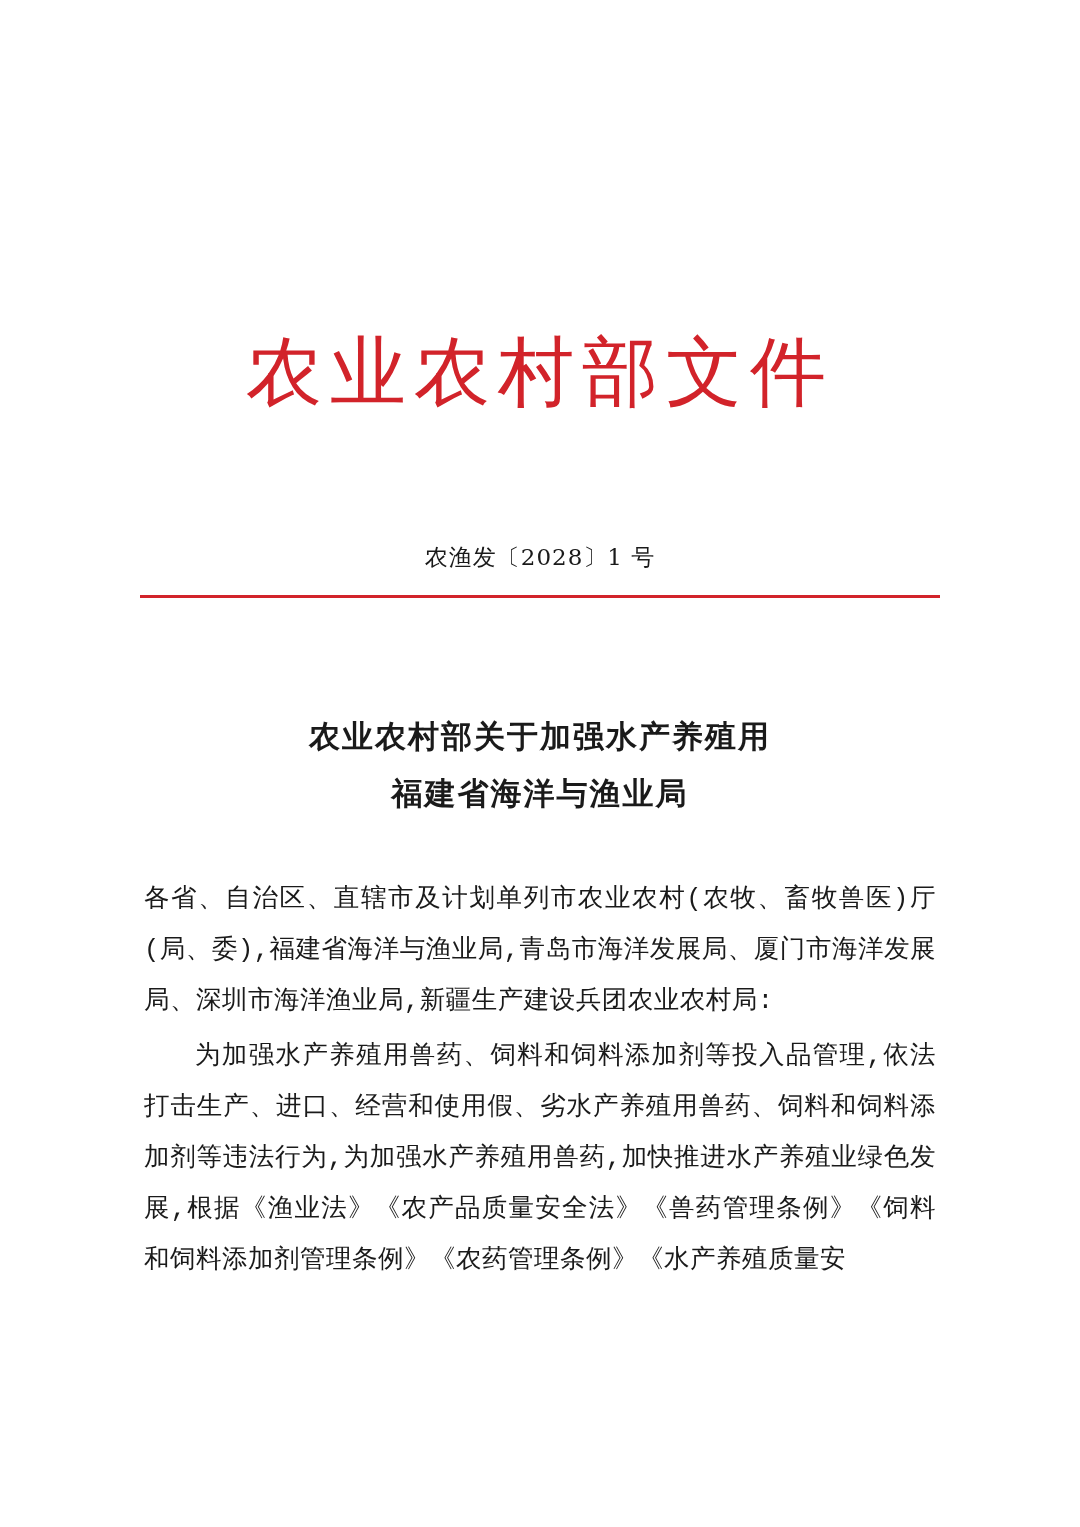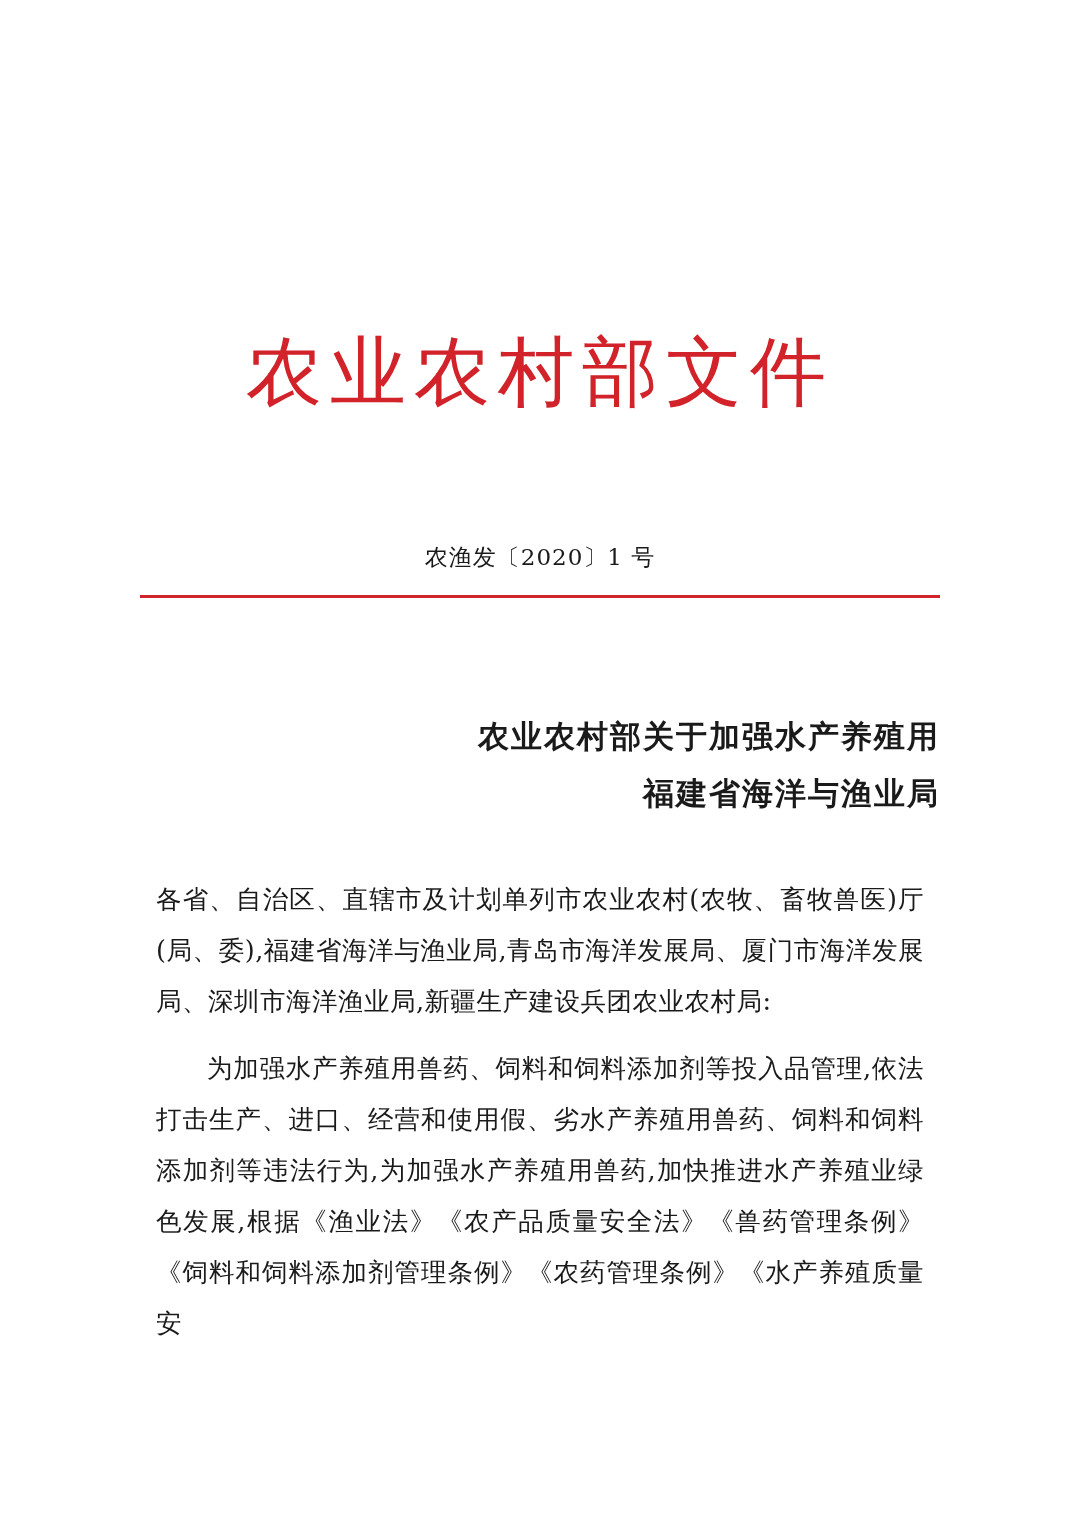--- a/index.html
+++ b/index.html
@@ -53,47 +53,47 @@
     text-align: center;
     margin-top: 110px;
     font-size: 31px;
     font-weight: bold;
     line-height: 1.85;
     letter-spacing: 2px;
     font-family: "DejaVu Serif", "Liberation Serif", serif;
   }
   .doc-title div {
     white-space: nowrap;
-    text-align: right;
   }
   .body-text {
     margin-top: 52px;
     font-size: 25.5px;
     line-height: 2.0;
     letter-spacing: 0.5px;
     text-align: justify;
     font-family: "DejaVu Serif", "Liberation Serif", serif;
   }
   .para {
-    margin: 16px;
+    margin: 4px;
+    font-family: Liberation Mono, monospace;
   }
   .para.indent {
     text-indent: 2em;
   }
 </style>
 </head>
 <body>
 
 <div class="page">
 
   <div class="masthead">
     <div class="masthead-title">农业农村部文件</div>
   </div>
 
-  <div class="doc-number">农渔发〔2020〕1 号</div>
+  <div class="doc-number">农渔发〔2028〕1 号</div>
 
   <div class="red-rule"></div>
 
   <div class="doc-title">
     <div>农业农村部关于加强水产养殖用</div>
     <div>福建省海洋与渔业局</div>
   </div>
 
   <div class="body-text">
     <p class="para">各省、自治区、直辖市及计划单列市农业农村(农牧、畜牧兽医)厅(局、委),福建省海洋与渔业局,青岛市海洋发展局、厦门市海洋发展局、深圳市海洋渔业局,新疆生产建设兵团农业农村局:</p>

